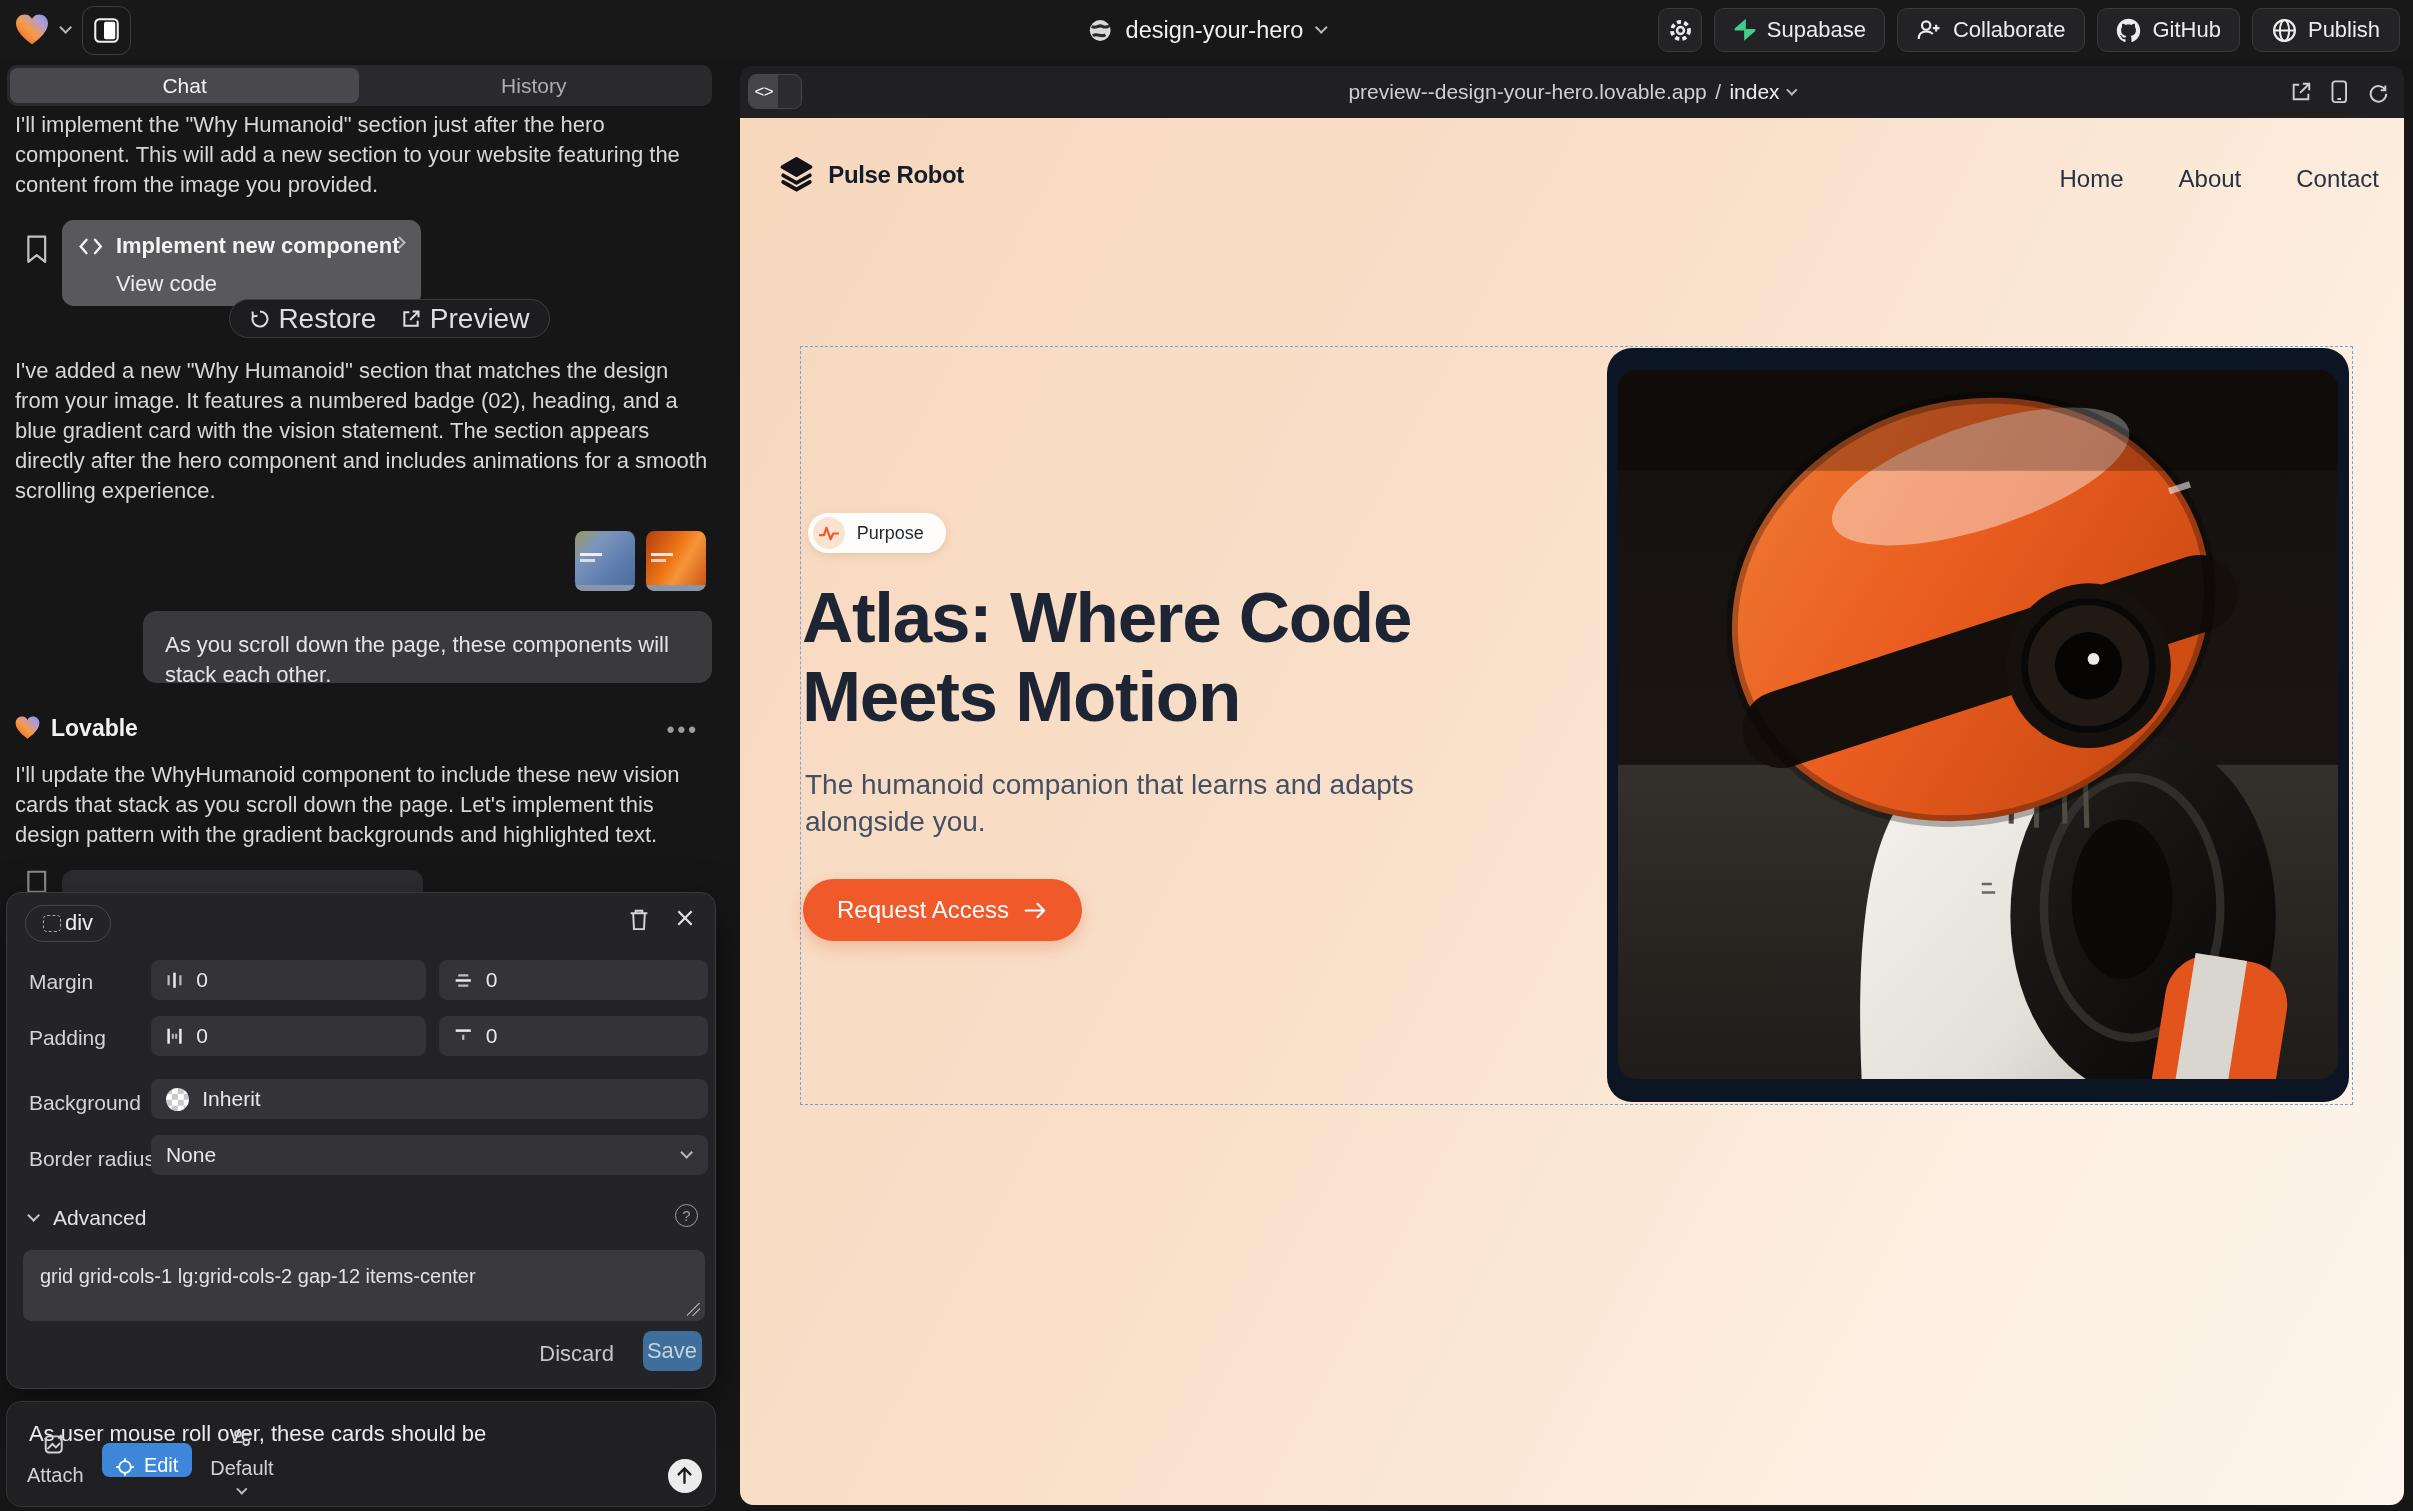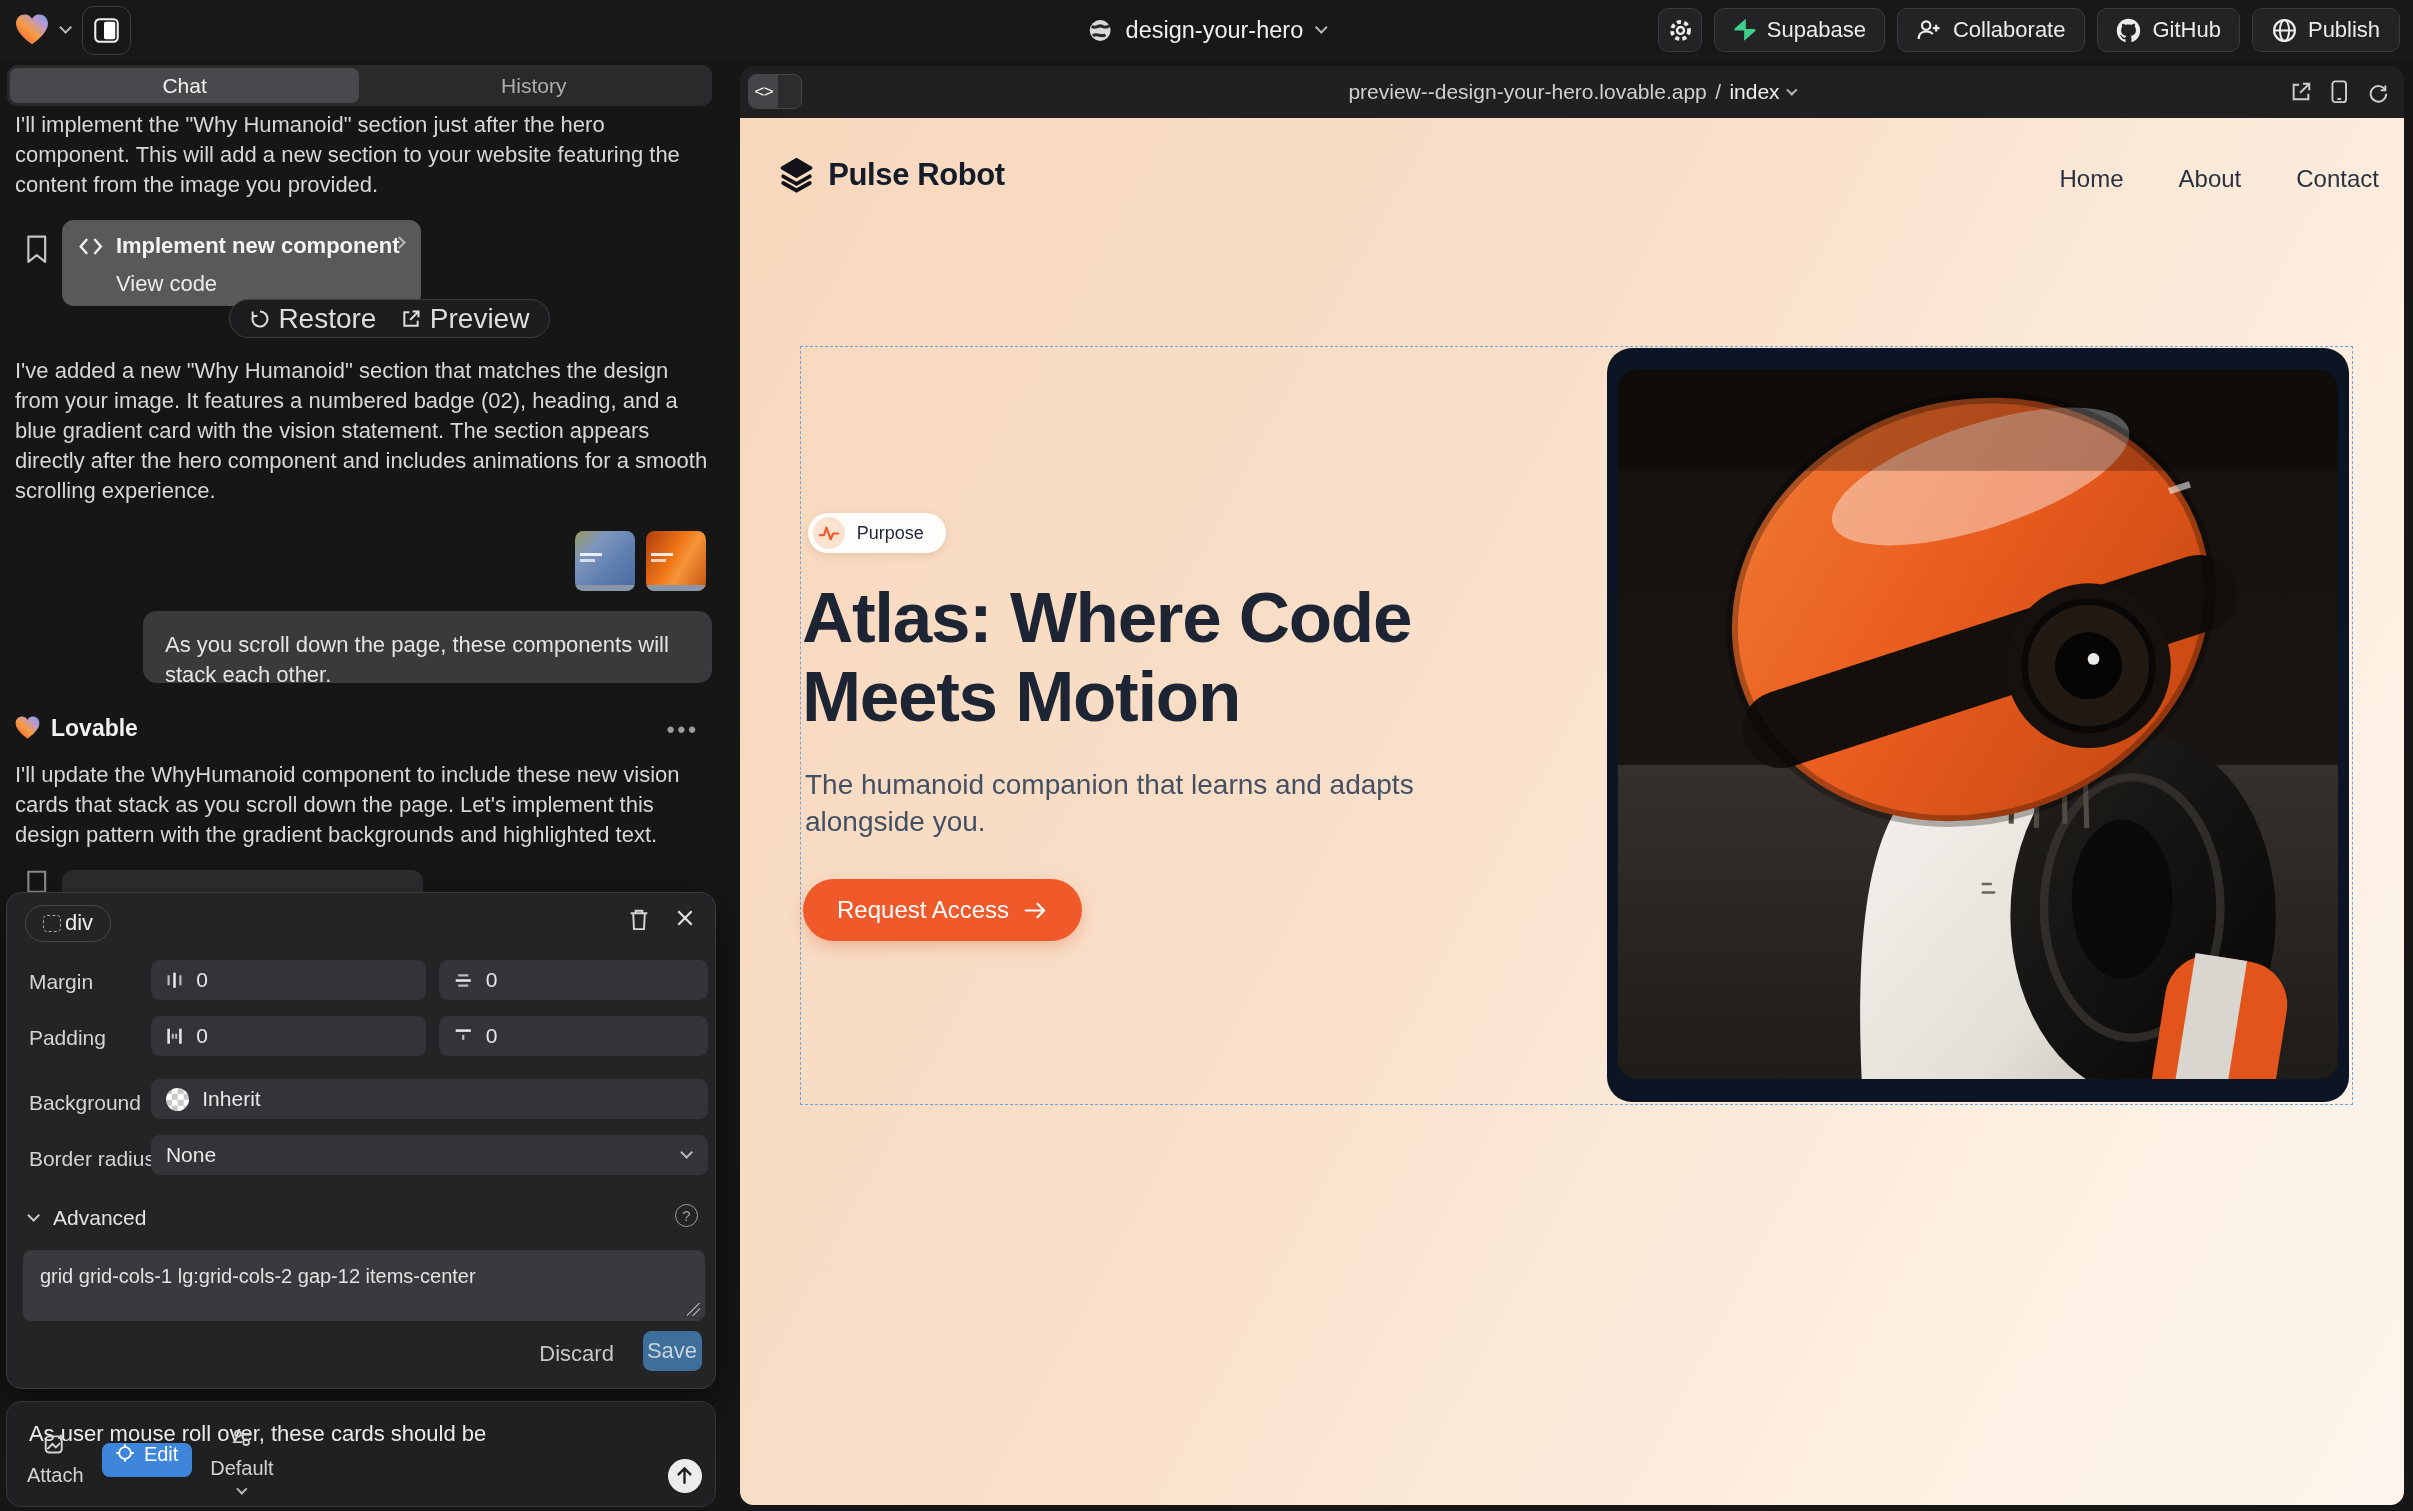--- a/index.html
+++ b/index.html
@@ -66,38 +66,38 @@
           background:linear-gradient(135deg,transparent 45%,#9a9a9c 45%,#9a9a9c 52%,transparent 52%,transparent 68%,#9a9a9c 68%,#9a9a9c 76%,transparent 76%);}
   .discard{position:absolute;right:101px;top:448px;font-size:22px;color:#c7c7c9;}
   .save{position:absolute;right:13.4px;top:438px;width:59px;height:40px;background:#3d6f9a;border-radius:8.4px;
         display:flex;align-items:center;justify-content:center;font-size:22px;color:#c6d3dd;}
   
   .composer{position:absolute;left:5.9px;top:1401px;width:710px;height:106px;background:#202023;
             border:1.3px solid #353538;border-radius:15px;}
   .draft{position:absolute;left:22px;top:18.5px;font-size:22px;color:#ebebed;}
   .comp-toolbar{position:absolute;left:20px;bottom:13.4px;display:flex;align-items:center;gap:18.5px;}
   .ct-item{display:flex;align-items:center;gap:9.2px;font-size:20px;color:#d2d2d4;flex-direction:column;}
-  .edit-pill{height:34px;padding:0 13.4px;background:#3d86da;border-radius:7.6px;display:flex;align-items:flex-start;gap:8.4px;font-size:20px;color:#fff;}
+  .edit-pill{height:34px;padding:0 13.4px;background:#3d86da;border-radius:7.6px;display:flex;align-items:flex-end;gap:8.4px;font-size:20px;color:#fff;}
   .send{position:absolute;right:13.4px;bottom:13.4px;width:34px;height:34px;border-radius:50%;background:#ececec;
         display:flex;align-items:center;justify-content:center;}
   
   .preview{position:absolute;left:740px;top:66px;width:1664px;height:1439px;border-radius:13.4px;overflow:hidden;background:#202023;}
   .pv-bar{position:absolute;left:0;top:0;width:100%;height:52px;background:#202023;}
   .code-btn{position:absolute;left:8.4px;top:8.4px;width:54px;height:35px;border-radius:8.4px;overflow:hidden;border:1.3px solid #47474a;background:#2c2c2f;}
   .code-btn .half{position:absolute;left:0;top:0;width:28.6px;height:100%;background:#454549;display:flex;align-items:center;justify-content:center;
                   font-size:17px;color:#fff;letter-spacing:-0.8px;}
   .pv-url{position:absolute;left:0;top:0;width:100%;height:52px;display:flex;align-items:center;justify-content:center;gap:8.4px;
           font-size:21px;color:#cfcfd1;}
   .pv-url b{color:#ededed;font-weight:normal;}
   .pv-icons{position:absolute;right:15px;top:14.3px;display:flex;align-items:center;gap:18.5px;}
   .site{position:absolute;left:0;top:52px;width:1664px;height:1387px;
         background:linear-gradient(118deg,#f7d8bd 0%,#f9dfc9 40%,#fdf0e3 78%,#fdf4eb 100%);}
   .site-header{position:absolute;left:0;top:0;width:100%;height:126px;}
   .brand{position:absolute;left:39px;top:39px;display:flex;align-items:center;gap:14.3px;}
-  .brand-name{font-size:31px;font-weight:800;color:#141b29;letter-spacing:-0.4px;}
+  .brand-name{font-size:24px;font-weight:800;color:#141b29;letter-spacing:-0.4px;}
   .nav{position:absolute;right:25px;top:47px;display:flex;gap:55px;font-size:24px;color:#273140;}
   .sel-outline{position:absolute;left:60px;top:228px;width:1553px;height:759px;border:1.7px dashed #6fa3de;pointer-events:none;}
   .badge{position:absolute;left:68px;top:395px;height:40px;display:flex;align-items:center;gap:11.8px;padding:5px 22px 5px 5px;
          background:#fffdfb;border-radius:22px;box-shadow:0 2.5px 8.4px rgba(160,110,70,.18);}
   .badge-ic{width:32px;height:32px;border-radius:50%;background:#fbe3d1;display:flex;align-items:center;justify-content:center;}
   .badge-label{font-size:18px;color:#1d2635;}
   .h1{position:absolute;left:62px;top:460px;font-size:71px;line-height:79px;font-weight:800;color:#1d2434;letter-spacing:-1.3px;}
   .sub{position:absolute;left:65px;top:648px;font-size:28px;line-height:37px;color:#435063;}
   .cta{position:absolute;left:63px;top:761px;height:62px;padding:0 34px;background:#f0592a;border-radius:31px;
        display:flex;align-items:center;gap:15px;font-size:24px;color:#fff;box-shadow:0 6.7px 15px rgba(214,80,30,.25);}

